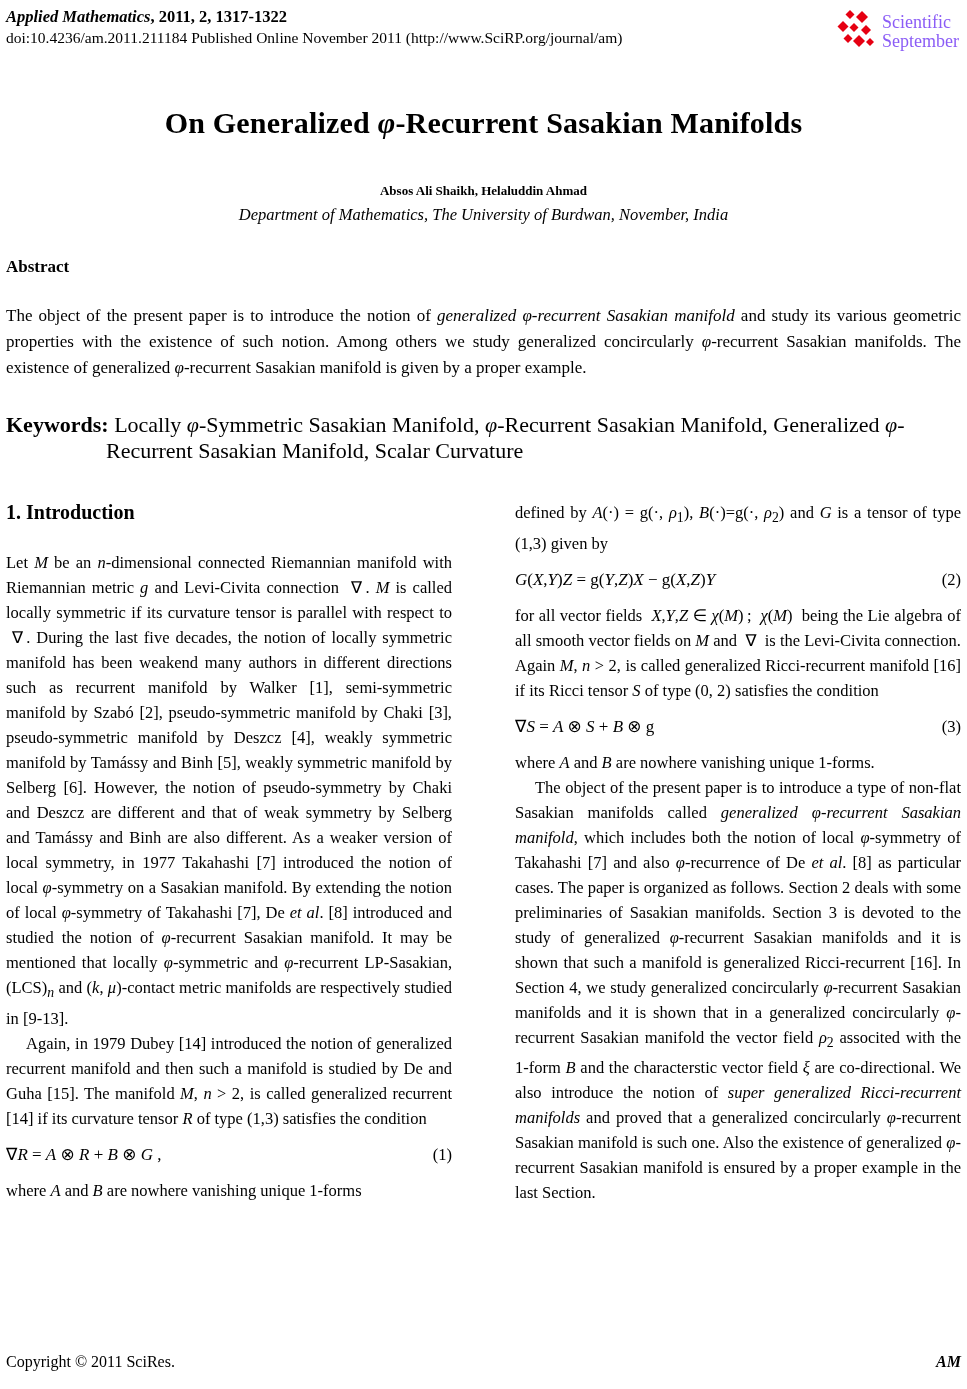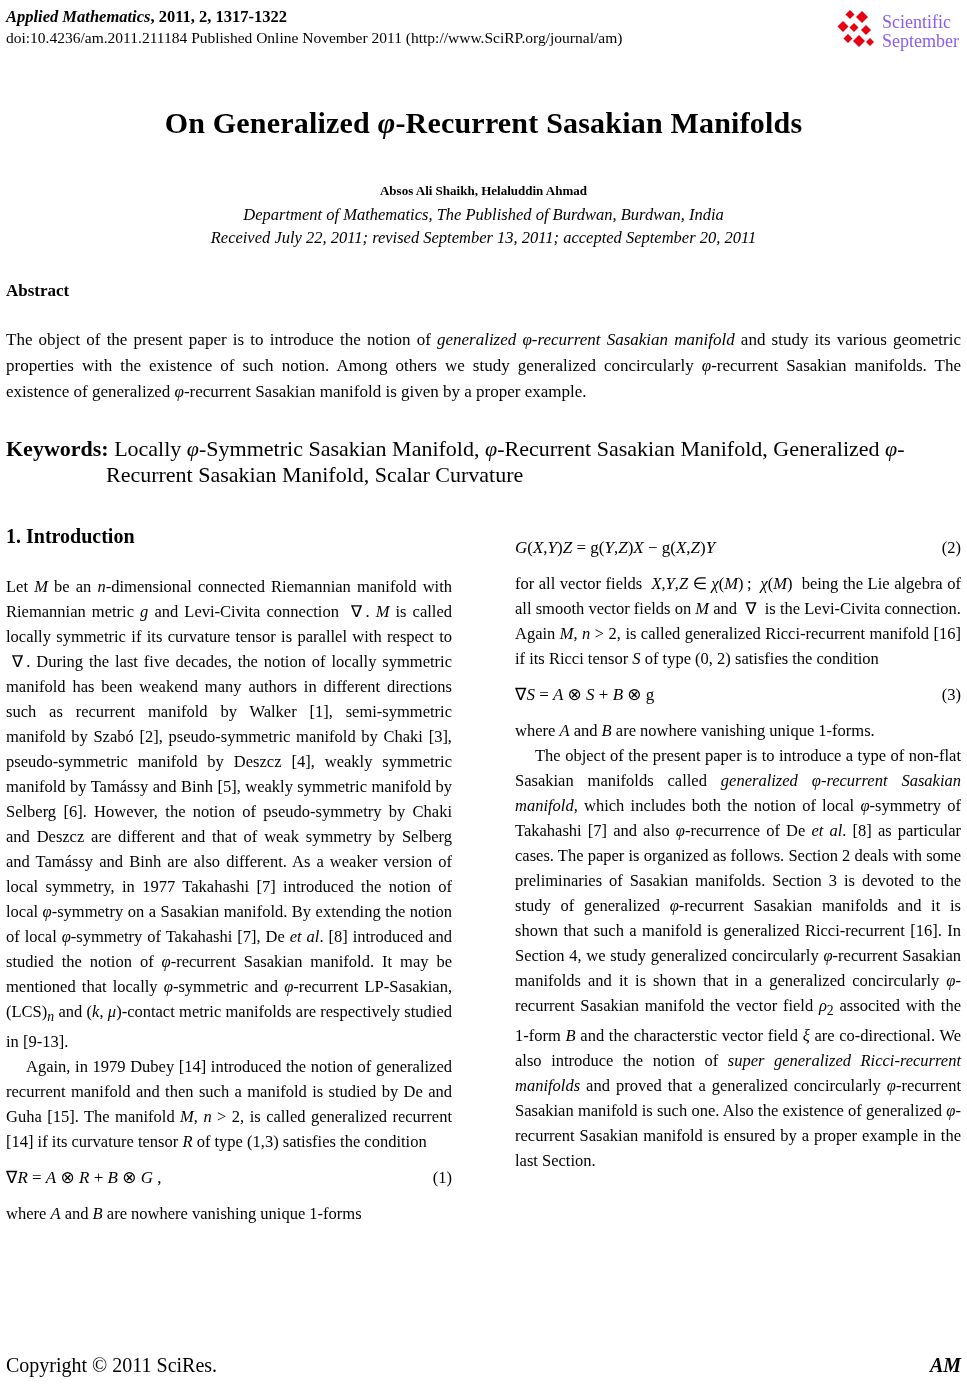--- a/index.html
+++ b/index.html
@@ -39,23 +39,23 @@
   .col { width: calc(50% - 21px); font-size: 16.5px; line-height: 25px; text-align: justify; }
   .section-heading { font-size: 20px; font-weight: bold; margin-bottom: 25px; text-align: left; }
   .col p { margin: 0; }
   .col p.indent { text-indent: 20px; font-family: Liberation Serif, serif; }
   .equation { display: flex; align-items: baseline; margin: 11px 0; }
   .eq-body { flex: 1; text-align: left; font-size: 17px; }
   .eq-num { font-size: 16.5px; }
 
   
   .footer {
-    position: absolute; left: 6px; right: 6px; bottom: 12px;
+    position: absolute; left: 6px; right: 6px; bottom: 18px;
     display: flex; justify-content: space-between; align-items: baseline;
-    font-size: 20px;
+    font-size: 16px;
   }
   .footer .journal-abbrev { font-weight: bold; font-style: italic; }
 </style>
 </head>
 <body>
 
 <div class="page">
 
   <div class="header">
     <div>
@@ -79,42 +79,42 @@
       </span>
       <span class="logo-text">
         <span>Scientific</span><br>
         <span>September</span>
       </span>
     </div>
   </div>
 
   <h1 class="title">On Generalized <i>φ</i>-Recurrent Sasakian Manifolds</h1>
   <div class="authors">Absos Ali Shaikh, Helaluddin Ahmad</div>
-  <div class="front-italic affiliation">Department of Mathematics, The Published of Burdwan, Burdwan, India</div>
-  <div class="front-italic">Received July 22, 2011; revised September 13, 2011; accepted September 20, 2011</div>
+  <div class="front-italic affiliation">Department of Mathematics, The University of Burdwan, November, India</div>
 
   <h2 class="abstract-heading">Abstract</h2>
   <p class="abstract-body">The object of the present paper is to introduce the notion of <i>generalized φ-recurrent Sasakian manifold</i> and study its various geometric properties with the existence of such notion. Among others we study generalized concircularly <i>φ</i>-recurrent Sasakian manifolds. The existence of generalized <i>φ</i>-recurrent Sasakian manifold is given by a proper example.</p>
 
   <p class="keywords"><b>Keywords:</b><span> Locally <i>φ</i>-Symmetric Sasakian Manifold, <i>φ</i>-Recurrent Sasakian Manifold, Generalized <i>φ</i>-Recurrent Sasakian Manifold, Scalar Curvature</span></p>
 
   <div class="columns">
 
     <div class="col">
       <h2 class="section-heading">1. Introduction</h2>
       <p>Let <i>M</i> be an <i>n</i>-dimensional connected Riemannian manifold with Riemannian metric <i>g</i> and Levi-Civita connection &nbsp;∇ . <i>M</i> is called locally symmetric if its curvature tensor is parallel with respect to &nbsp;∇ . During the last five decades, the notion of locally symmetric manifold has been weakend many authors in different directions such as recurrent manifold by Walker [1], semi-symmetric manifold by Szabó [2], pseudo-symmetric manifold by Chaki [3], pseudo-symmetric manifold by Deszcz [4], weakly symmetric manifold by Tamássy and Binh [5], weakly symmetric manifold by Selberg [6]. However, the notion of pseudo-symmetry by Chaki and Deszcz are different and that of weak symmetry by Selberg and Tamássy and Binh are also different. As a weaker version of local symmetry, in 1977 Takahashi [7] introduced the notion of local <i>φ</i>-symmetry on a Sasakian manifold. By extending the notion of local <i>φ</i>-symmetry of Takahashi [7], De <i>et al</i>. [8] introduced and studied the notion of <i>φ</i>-recurrent Sasakian manifold. It may be mentioned that locally <i>φ</i>-symmetric and <i>φ</i>-recurrent LP-Sasakian, (LCS)<sub><i>n</i></sub> and (<i>k</i>, <i>μ</i>)-contact metric manifolds are respectively studied in [9-13].</p>
       <p class="indent">Again, in 1979 Dubey [14] introduced the notion of generalized recurrent manifold and then such a manifold is studied by De and Guha [15]. The manifold <i>M</i>, <i>n</i> &gt; 2, is called generalized recurrent [14] if its curvature tensor <i>R</i> of type (1,3) satisfies the condition</p>
       <div class="equation">
         <span class="eq-body">∇<i>R</i> = <i>A</i> ⊗ <i>R</i> + <i>B</i> ⊗ <i>G</i> ,</span>
         <span class="eq-num">(1)</span>
       </div>
       <p>where <i>A</i> and <i>B</i> are nowhere vanishing unique 1-forms</p>
     </div>
 
     <div class="col">
+      <p>defined by <i>A</i>(·) = g(·, <i>ρ</i><sub>1</sub>), <i>B</i>(·)=g(·, <i>ρ</i><sub>2</sub>) and <i>G</i> is a tensor of type (1,3) given by</p>
       <div class="equation">
         <span class="eq-body"><i>G</i>(<i>X</i>,<i>Y</i>)<i>Z</i> = g(<i>Y</i>,<i>Z</i>)<i>X</i> − g(<i>X</i>,<i>Z</i>)<i>Y</i></span>
         <span class="eq-num">(2)</span>
       </div>
       <p>for all vector fields &nbsp;<i>X</i>,<i>Y</i>,<i>Z</i> ∈ <i>χ</i>(<i>M</i>) ; &nbsp;<i>χ</i>(<i>M</i>)&nbsp; being the Lie algebra of all smooth vector fields on <i>M</i> and &nbsp;∇&nbsp; is the Levi-Civita connection. Again <i>M</i>, <i>n</i> &gt; 2, is called generalized Ricci-recurrent manifold [16] if its Ricci tensor <i>S</i> of type (0, 2) satisfies the condition</p>
       <div class="equation">
         <span class="eq-body">∇<i>S</i> = <i>A</i> ⊗ <i>S</i> + <i>B</i> ⊗ g</span>
         <span class="eq-num">(3)</span>
       </div>
       <p>where <i>A</i> and <i>B</i> are nowhere vanishing unique 1-forms.</p>

